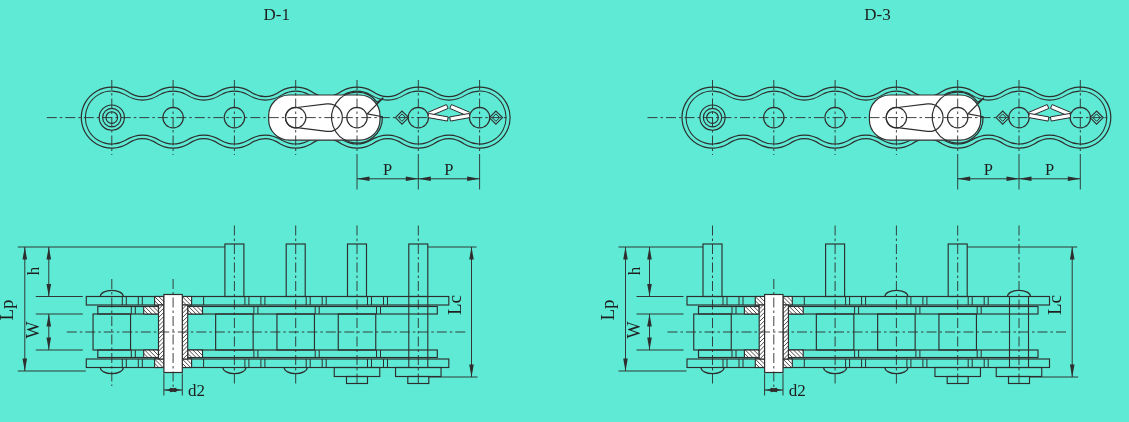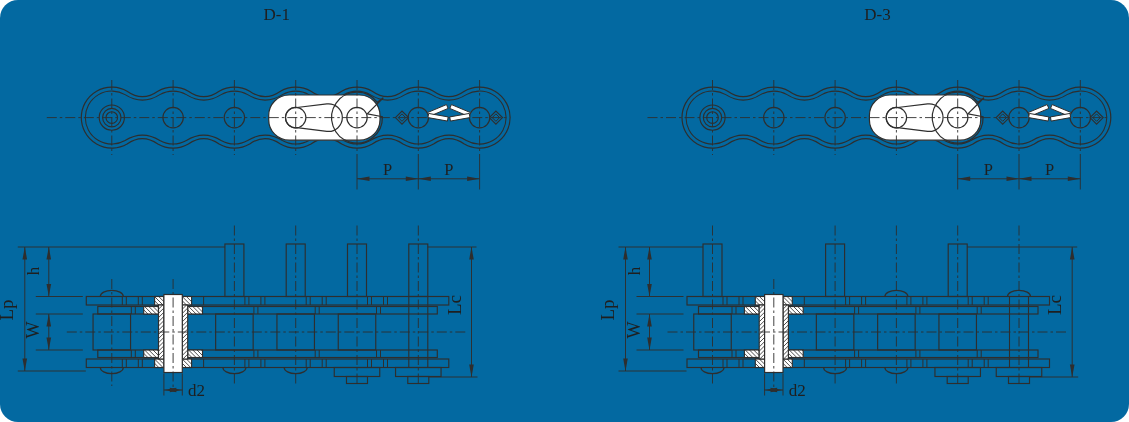--- a/index.html
+++ b/index.html
@@ -1,22 +1,21 @@
 <!DOCTYPE html>
 <html><head>
 <meta charset="utf-8">
 <style>
   html,body{margin:0;padding:0;background:#ffffff;}
   .canvas{
     position:relative;
     width:1129px;height:422px;
-    background:#0369a1;
+    background:#5eead4;
     font-family:"Liberation Serif", serif;
     overflow:hidden;
-    border-radius:18px;
   }
   svg{display:block;}
   svg text{fill:#1f1f1f;}
 </style>
 </head>
 <body>
 
 <div class="canvas">
   <svg id="drawing" width="1129" height="422" viewBox="0 0 1129 422">
       <g>

